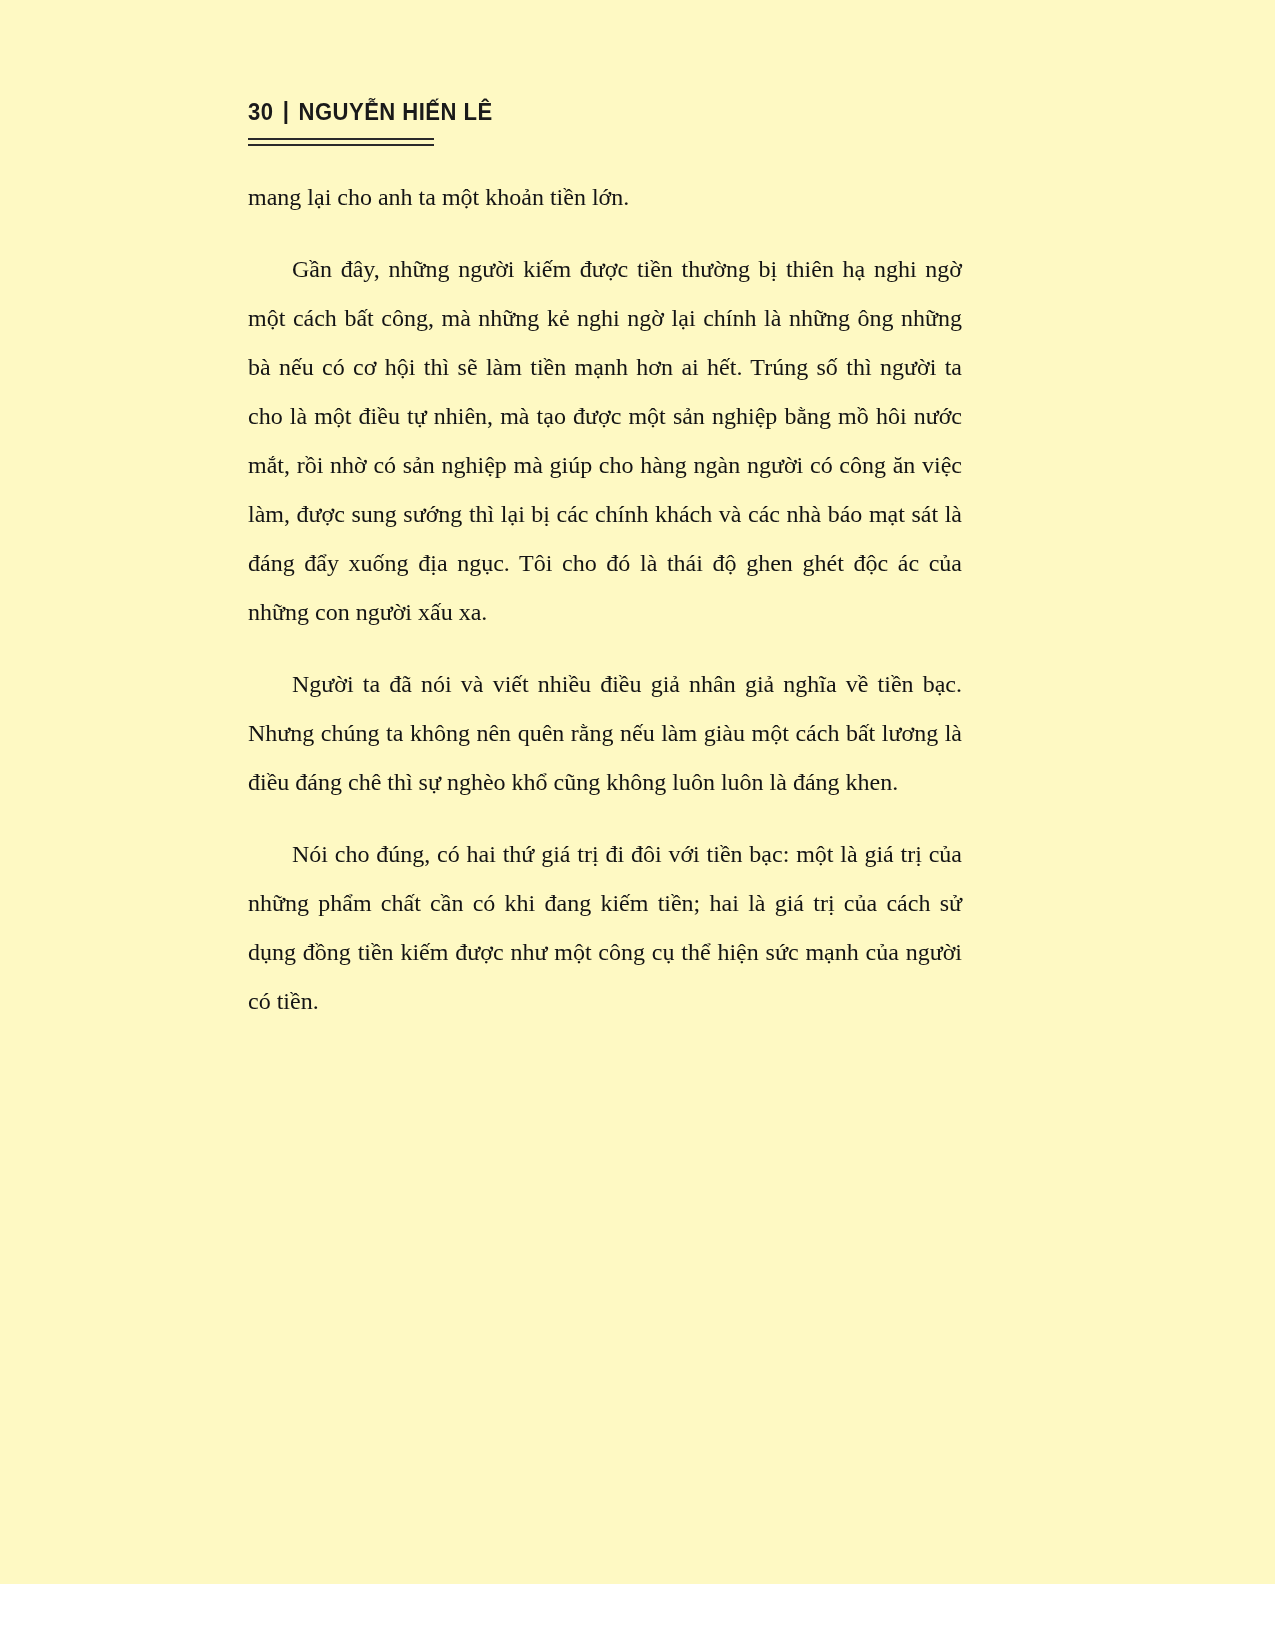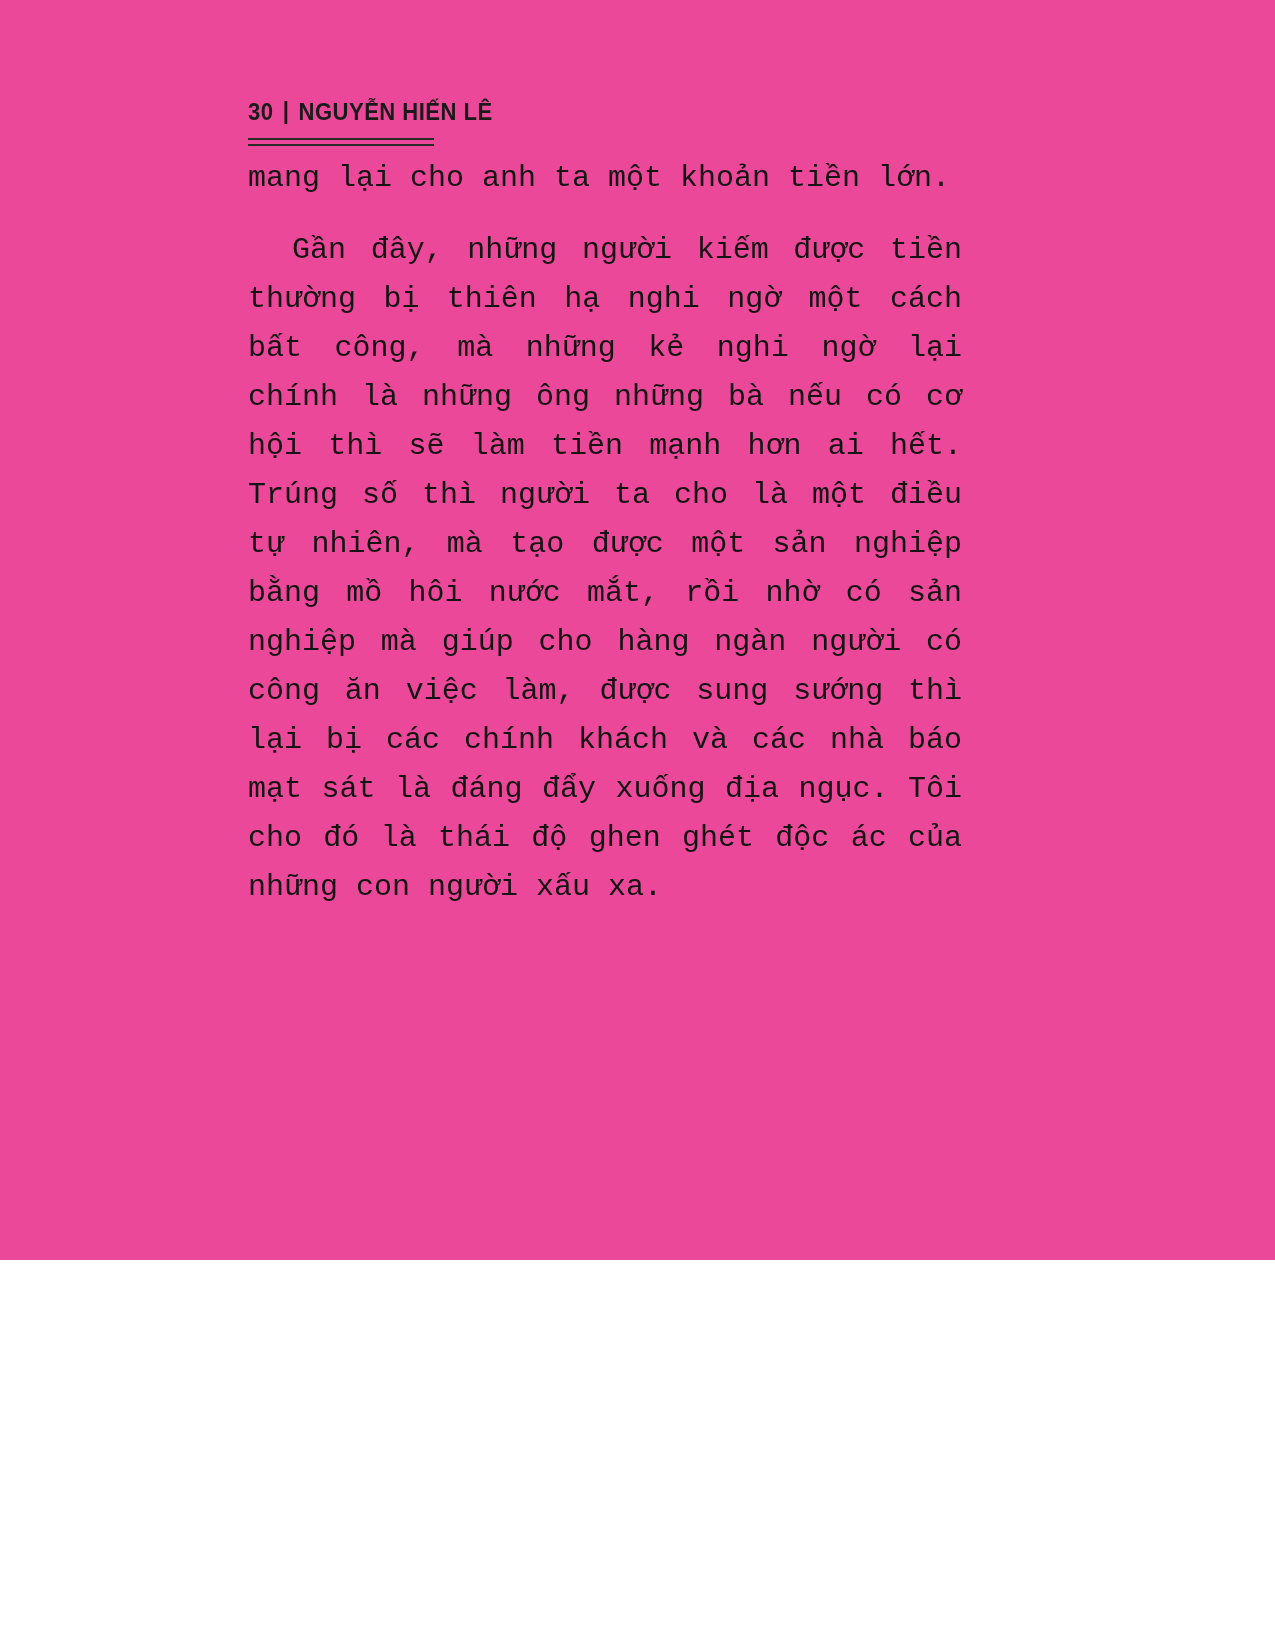--- a/index.html
+++ b/index.html
@@ -3,22 +3,22 @@
 <meta charset="utf-8">
 <style>
   html, body {
     margin: 0;
     padding: 0;
     background: #ffffff;
   }
   .page {
     position: relative;
     width: 1275px;
-    height: 1260px;
-    background: #ec4899;
+    height: 1584px;
+    background: #fef9c3;
     overflow: hidden;
     color: #141414;
   }
   .content {
     position: absolute;
     left: 248px;
     top: 98px;
     width: 714px;
   }
   .running-header {
@@ -41,23 +41,23 @@
   }
   .header-rule {
     margin-top: 12px;
     width: 186px;
     height: 4px;
     border-top: 2px solid #2a2a2a;
     border-bottom: 2px solid #2a2a2a;
     box-sizing: content-box;
   }
   .body-text {
-    margin-top: 8px;
-    font-family: Liberation Mono, monospace;
-    font-size: 30px;
+    margin-top: 27px;
+    font-family: Liberation Serif, serif;
+    font-size: 24px;
     line-height: 49px;
     text-align: justify;
     color: #141414;
   }
   .body-text p {
     margin: 0 0 23px 0;
   }
   .body-text p.indent {
     text-indent: 44px;
   }
@@ -72,16 +72,18 @@
       <span>30</span>
       <span class="divider">|</span>
       <span>NGUYỄN HIẾN LÊ</span>
     </div>
 
     <div class="header-rule"></div>
 
     <div class="body-text">
       <p>mang lại cho anh ta một khoản tiền lớn.</p>
       <p class="indent">Gần đây, những người kiếm được tiền thường bị thiên hạ nghi ngờ một cách bất công, mà những kẻ nghi ngờ lại chính là những ông những bà nếu có cơ hội thì sẽ làm tiền mạnh hơn ai hết. Trúng số thì người ta cho là một điều tự nhiên, mà tạo được một sản nghiệp bằng mồ hôi nước mắt, rồi nhờ có sản nghiệp mà giúp cho hàng ngàn người có công ăn việc làm, được sung sướng thì lại bị các chính khách và các nhà báo mạt sát là đáng đẩy xuống địa ngục. Tôi cho đó là thái độ ghen ghét độc ác của những con người xấu xa.</p>
+      <p class="indent">Người ta đã nói và viết nhiều điều giả nhân giả nghĩa về tiền bạc. Nhưng chúng ta không nên quên rằng nếu làm giàu một cách bất lương là điều đáng chê thì sự nghèo khổ cũng không luôn luôn là đáng khen.</p>
+      <p class="indent">Nói cho đúng, có hai thứ giá trị đi đôi với tiền bạc: một là giá trị của những phẩm chất cần có khi đang kiếm tiền; hai là giá trị của cách sử dụng đồng tiền kiếm được như một công cụ thể hiện sức mạnh của người có tiền.</p>
     </div>
 
   </div>
 </div>
 
 </body></html>

